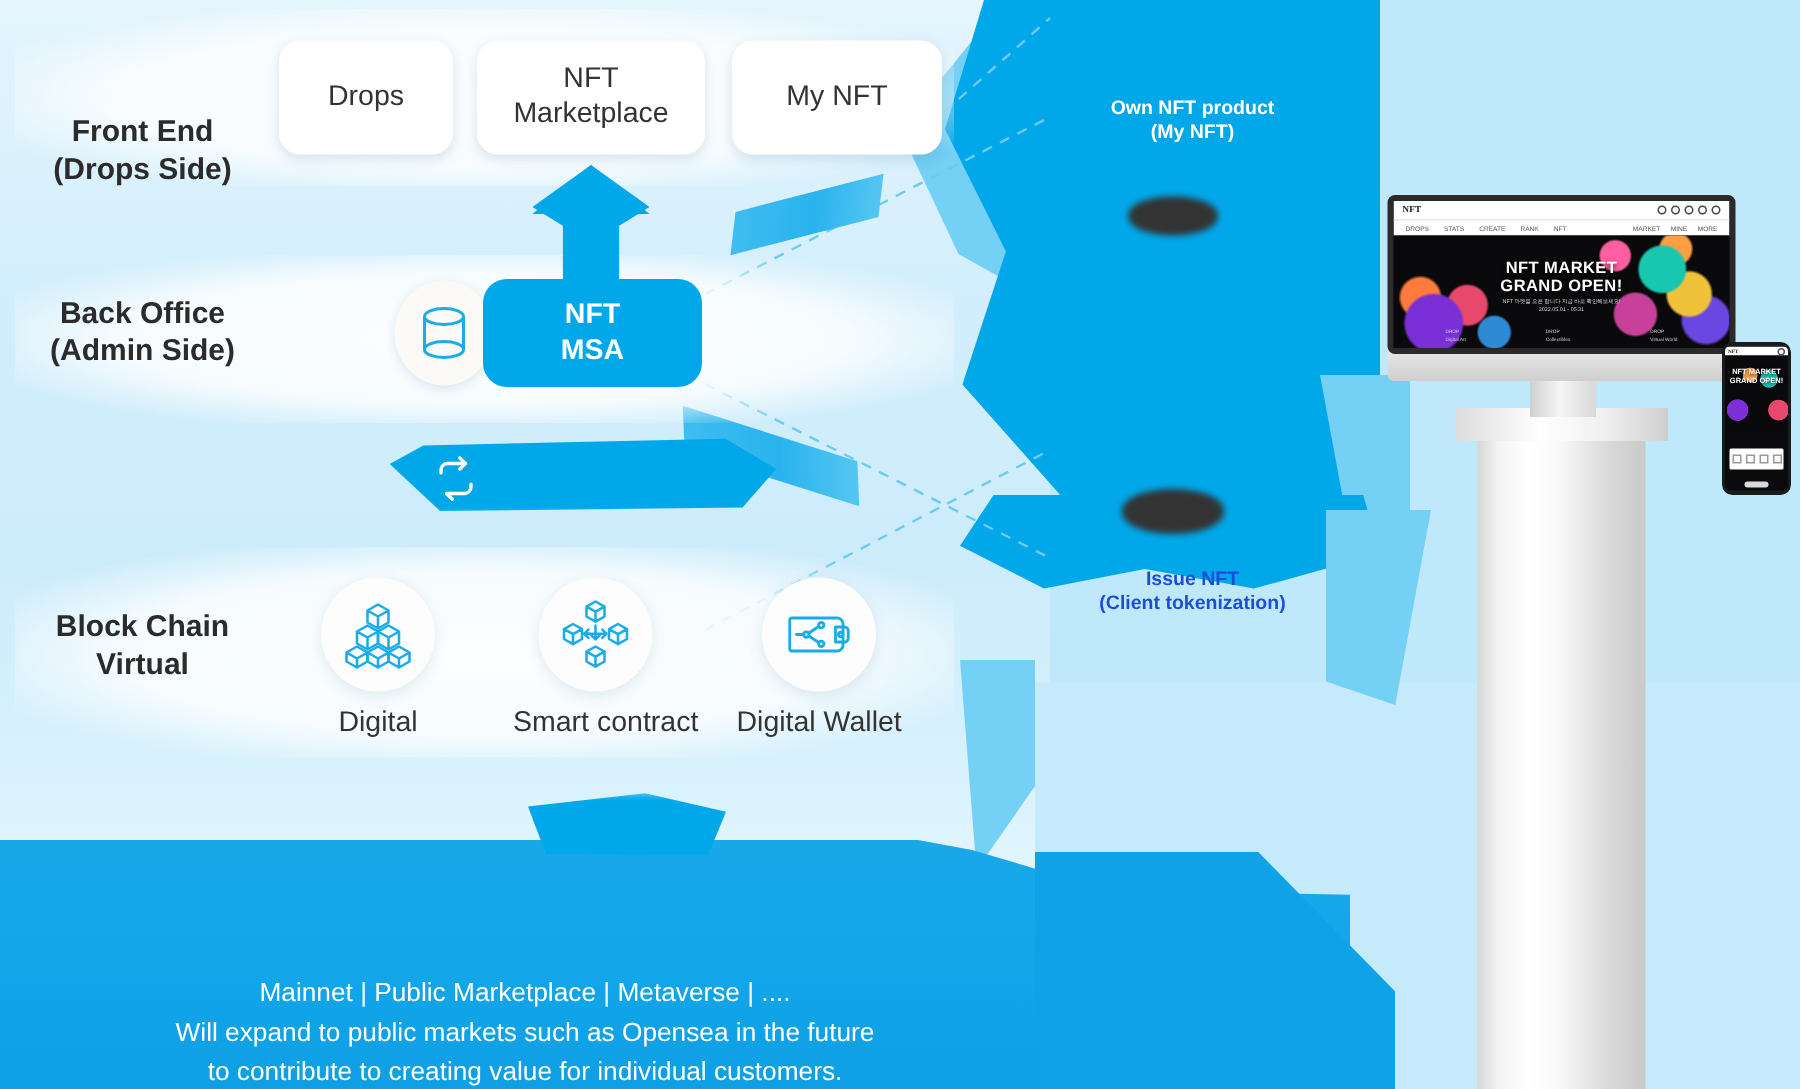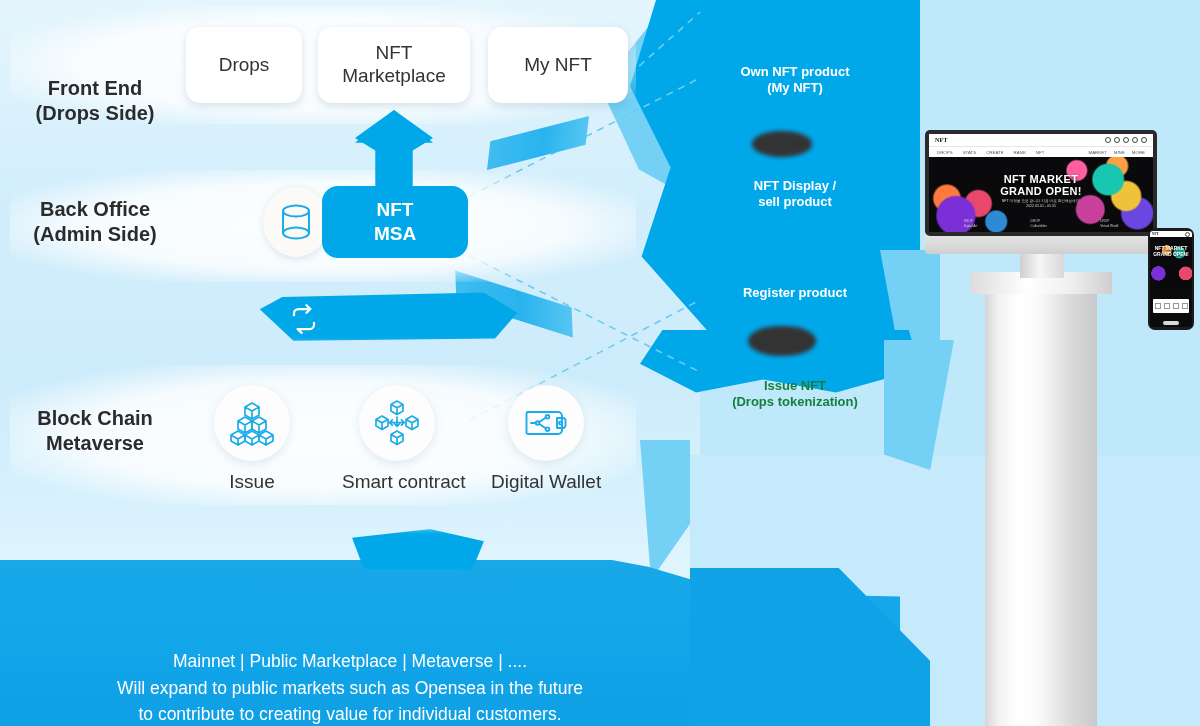--- a/index.html
+++ b/index.html
@@ -176,21 +176,21 @@
   .ribbon{position:absolute;background:linear-gradient(90deg,#3fbdf0 0%,#29b3ee 55%,#55c6f2 100%);}
   #ribbon-1{left:492px;top:128px;width:92px;height:30px;transform:skewX(-22deg) rotate(-16deg);}
   #ribbon-2{left:460px;top:288px;width:108px;height:32px;transform:skewX(22deg) rotate(20deg);}
 
   
   .flow-label{
     position:absolute;text-align:center;font-weight:bold;line-height:1.24;
     font-size:13px;width:280px;left:655px;
   }
   .flow-label.on-blue{color:#ffffff;}
-  .flow-label.on-pale{color:#15803d;}
+  .flow-label.on-pale{color:#1d4ed8;}
   #flow-0{top:64px;}
   #flow-1{top:178px;}
   #flow-2{top:285px;}
   #flow-3{top:378px;}
 
   .smudge{
     position:absolute;background:#333333;border-radius:48%;
     filter:blur(2px);
   }
   #smudge-0{left:752px;top:131px;width:60px;height:26px;}
@@ -377,37 +377,37 @@
   </div>
 
   <div class="blur-pill" id="blur-1"></div>
   <svg class="sync-icon" viewBox="0 0 24 24">
     <path d="M4 9 V7.5 A3.5 3.5 0 0 1 7.5 4 H17 l-3 -3 M20 15 v1.5 A3.5 3.5 0 0 1 16.5 20 H7 l3 3" fill="none" stroke="#ffffff" stroke-width="1.8" stroke-linecap="round" stroke-linejoin="round"></path>
     <path d="M17 4 l-3 3 M7 20 l3 3" fill="none" stroke="#ffffff" stroke-width="1.8" stroke-linecap="round"></path>
   </svg>
 
   <div class="row-title" id="title-chain">
     <div>Block Chain</div>
-    <div>Metaverse</div>
+    <div>Virtual</div>
   </div>
 
   <div class="chain-item" id="chain-0">
     <div class="chain-circle">
       <svg width="50" height="50" viewBox="0 0 50 50">
         <g fill="none" stroke="#1aace8" stroke-width="1.7" stroke-linejoin="round">
           <path d="M25 5 l7 4 -7 4 -7-4 Z M18 9 v8 l7 4 v-8 Z M32 9 v8 l-7 4 v-8 Z"></path>
           <path d="M18 19 l7 4 -7 4 -7-4 Z M11 23 v8 l7 4 v-8 Z M25 23 v8 l-7 4 v-8 Z"></path>
           <path d="M32 19 l7 4 -7 4 -7-4 Z M25 23 v8 l7 4 v-8 Z M39 23 v8 l-7 4 v-8 Z"></path>
           <path d="M11 33 l7 4 -7 4 -7-4 Z M4 37 v6 l7 4 v-6 Z M18 37 v6 l-7 4 v-6 Z"></path>
           <path d="M25 33 l7 4 -7 4 -7-4 Z M18 37 v6 l7 4 v-6 Z M32 37 v6 l-7 4 v-6 Z"></path>
           <path d="M39 33 l7 4 -7 4 -7-4 Z M32 37 v6 l7 4 v-6 Z M46 37 v6 l-7 4 v-6 Z"></path>
         </g>
       </svg>
     </div>
-    <div class="chain-label">Issue</div>
+    <div class="chain-label">Digital</div>
   </div>
 
   <div class="chain-item" id="chain-1">
     <div class="chain-circle">
       <svg width="50" height="50" viewBox="0 0 50 50">
         <g fill="none" stroke="#1aace8" stroke-width="1.7" stroke-linejoin="round" stroke-linecap="round">
           <path d="M25 3 l6 3.4 -6 3.4 -6-3.4 Z M19 6.4 v6.6 l6 3.4 v-6.6 Z M31 6.4 v6.6 l-6 3.4 v-6.6 Z"></path>
           <path d="M25 33 l6 3.4 -6 3.4 -6-3.4 Z M19 36.4 v6.6 l6 3.4 v-6.6 Z M31 36.4 v6.6 l-6 3.4 v-6.6 Z"></path>
           <path d="M10 18 l6 3.4 -6 3.4 -6-3.4 Z M4 21.4 v6.6 l6 3.4 v-6.6 Z M16 21.4 v6.6 l-6 3.4 v-6.6 Z"></path>
           <path d="M40 18 l6 3.4 -6 3.4 -6-3.4 Z M34 21.4 v6.6 l6 3.4 v-6.6 Z M46 21.4 v6.6 l-6 3.4 v-6.6 Z"></path>
@@ -439,33 +439,26 @@
   </div>
 
   <div class="blur-pill" id="blur-2"></div>
 
   <div class="flow-label on-blue" id="flow-0">
     <div>Own NFT product</div>
     <div>(My NFT)</div>
   </div>
   <div class="smudge" id="smudge-0"></div>
 
-  <div class="flow-label on-blue" id="flow-1">
-    <div>NFT Display /</div>
-    <div>sell product</div>
-  </div>
-
-  <div class="flow-label on-blue" id="flow-2">
-    <div>Register product</div>
-  </div>
+
   <div class="smudge" id="smudge-1"></div>
 
   <div class="flow-label on-pale" id="flow-3">
     <div>Issue NFT</div>
-    <div>(Drops tokenization)</div>
+    <div>(Client tokenization)</div>
   </div>
 
   <div class="pedestal"></div>
   <div class="pedestal-cap"></div>
   <div class="monitor-neck"></div>
   <div class="monitor-chin"></div>
   <div class="monitor"></div>
 
   <div class="screen">
     <div class="scr-topbar">

